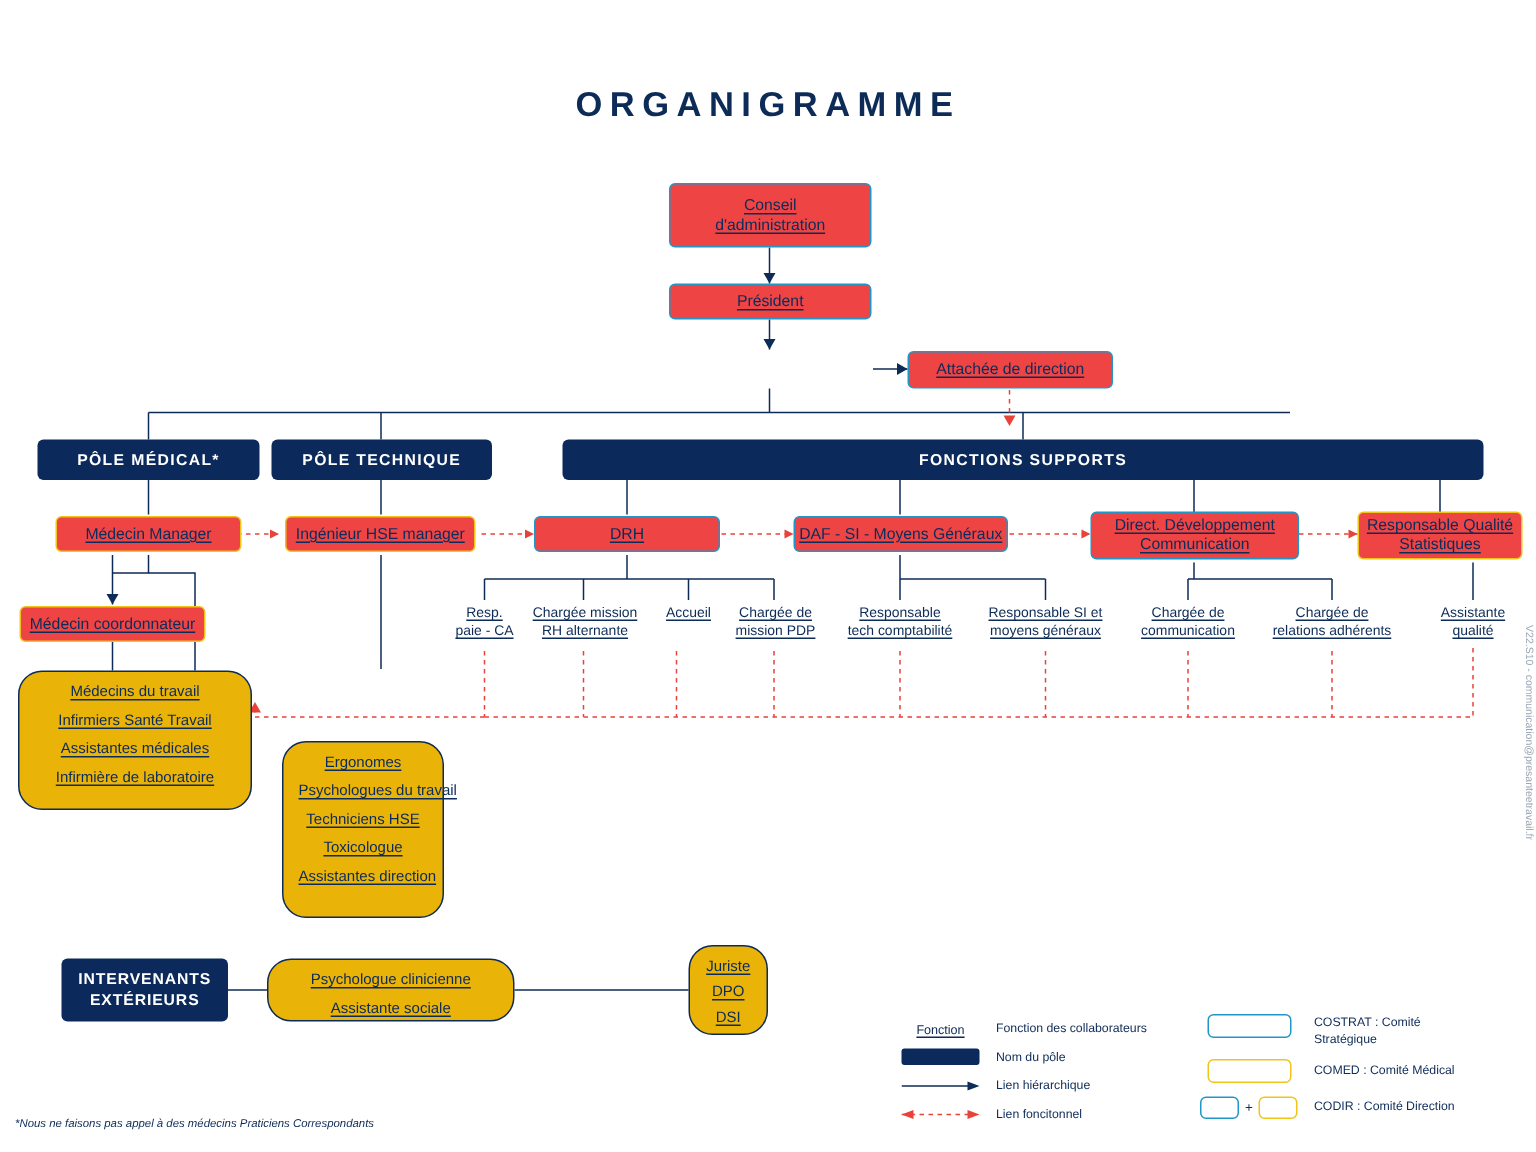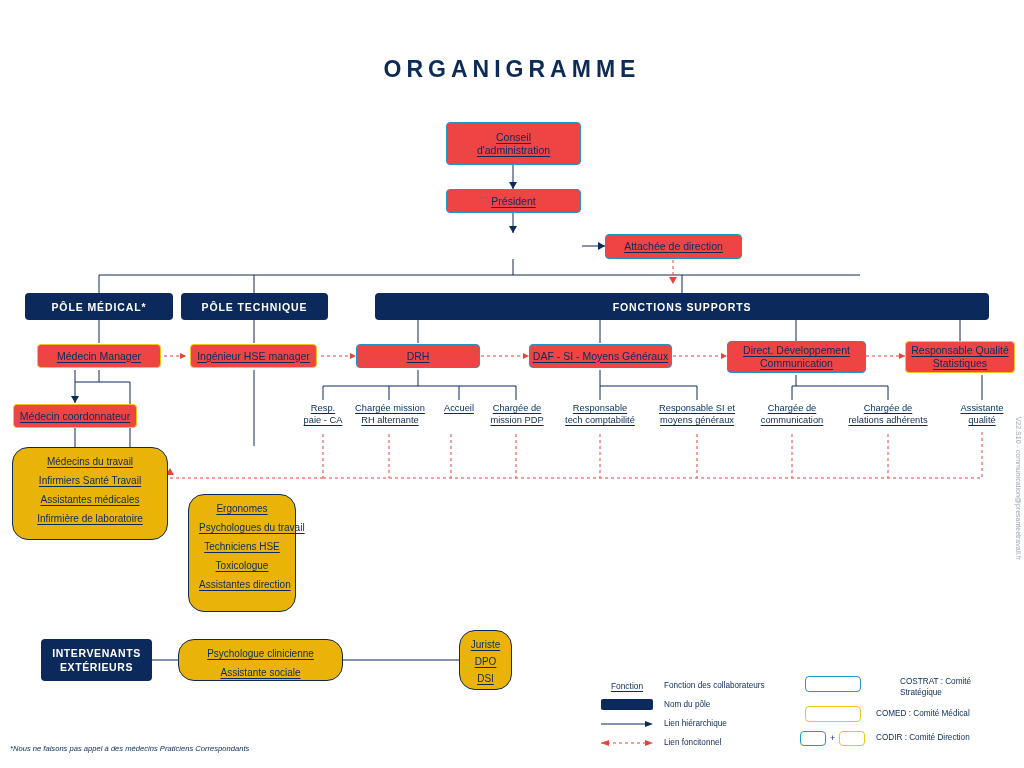--- a/index.html
+++ b/index.html
@@ -447,21 +447,21 @@
             <line x1="0" y1="4" x2="45" y2="4" stroke="#e8433a" stroke-width="1" stroke-dasharray="3,3"></line>
             <polygon points="52,4 44,1 44,7" fill="#e8433a"></polygon>
             <polygon points="0,4 8,1 8,7" fill="#e8433a"></polygon>
           </svg>
         </div>
         <div class="legend-text">Lien foncitonnel</div>
       </div>
     </div>
 
     <div class="lcol-right">
-      <div class="lrow" style="height:26px; align-items:flex-start;gap:24px;">
+      <div class="lrow" style="height:26px; align-items:flex-start;">
         <div class="swatch" style="width:66px;">
           <div class="sw-pill blue"></div>
         </div>
         <div class="legend-text" style="white-space:pre-line; line-height:11px;">COSTRAT : Comité
 Stratégique</div>
       </div>
       <div class="lrow" style="height:24px;">
         <div class="swatch" style="width:66px;">
           <div class="sw-pill yellow"></div>
         </div>

